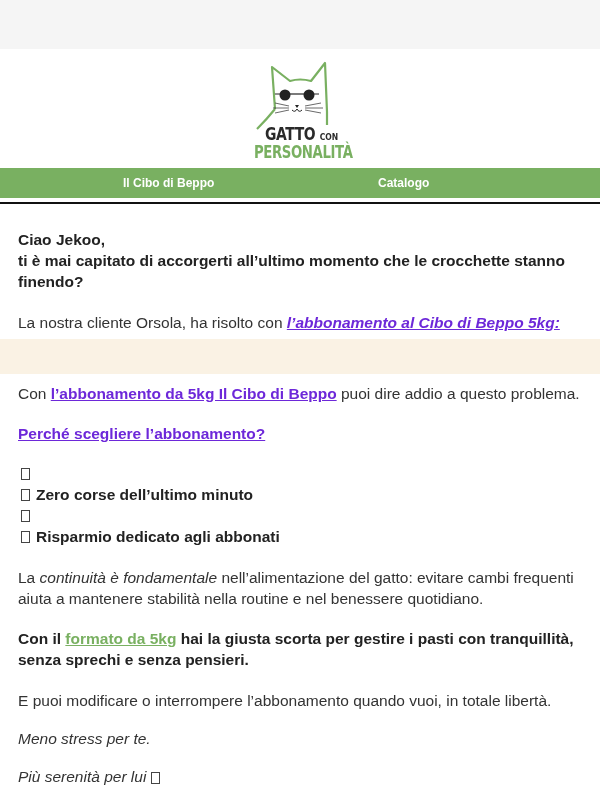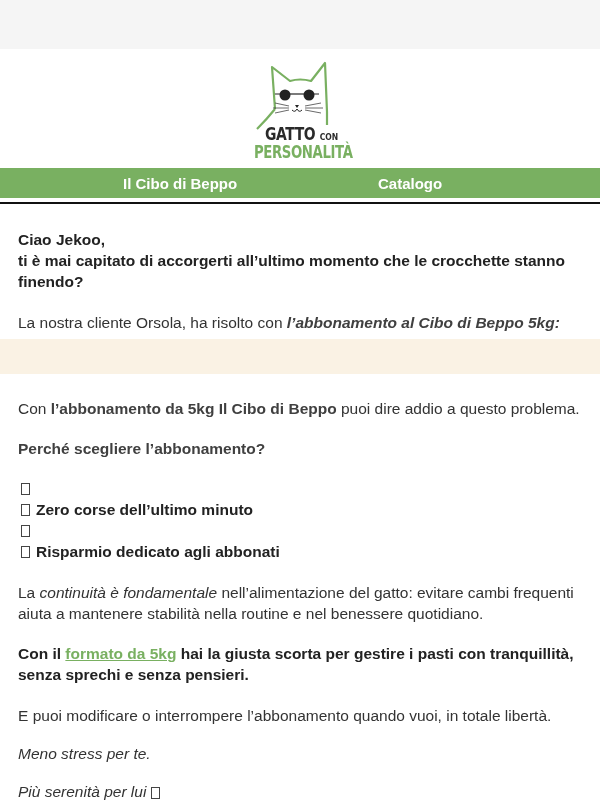--- a/index.html
+++ b/index.html
@@ -10,36 +10,36 @@
 
     .logo-wrap { height: 119px; display: flex; justify-content: center; align-items: flex-start; padding-top: 8px; background: #fff; }
     .logo { position: relative; width: 110px; height: 104px; }
     .logo svg { position: absolute; left: 0; top: 0; }
     .logo-line1 { position: absolute; left: 20px; top: 67px; display: flex; align-items: baseline; }
     .logo-gatto { font-family: "DejaVu Sans", sans-serif; font-weight: bold; font-size: 17px; color: #2a2a2a; letter-spacing: -0.5px; transform: scaleX(0.82); transform-origin: left; display: inline-block; }
     .logo-con { font-family: "DejaVu Sans", sans-serif; font-weight: bold; font-size: 9px; color: #2a2a2a; margin-left: -8px; transform: scaleX(0.85); display: inline-block; }
     .logo-line2 { position: absolute; left: 9px; top: 85px; font-family: "DejaVu Sans", sans-serif; font-weight: bold; font-size: 17px; color: #79b061; letter-spacing: -0.5px; transform: scaleX(0.78); transform-origin: left; white-space: nowrap; }
 
     .nav { height: 30px; background: #79b061; display: flex; align-items: center; }
-    .nav a { color: #ffffff; font-weight: bold; font-size: 15px; text-decoration: none; position: absolute; }
+    .nav a { color: #ffffff; font-weight: bold; font-size: 12px; text-decoration: none; position: absolute; }
     .nav { position: relative; }
     .nav-item-1 { left: 123px; }
     .nav-item-2 { left: 378px; }
     .nav-rule { height: 6px; border-bottom: 2px solid #111; }
 
     .content { padding: 0 18px; font-size: 15.5px; line-height: 21px; }
     .greeting { padding-top: 14px; font-weight: bold; color: #222; margin-top: 11px; }
     .p1 { margin-top: 20px; color: #333; }
-    a.link { color: #404040; font-weight: bold; }
+    a.link { color: #6d28d9; font-weight: bold; text-decoration: underline; }
     a.link-italic { font-style: italic; }
     a.link-normal { color: #79b061; font-weight: bold; text-decoration: underline; }
 
     .beige-band { height: 35px; background: #faf2e4; margin-top: 6px; }
 
-    .p2 { margin-top: 24px; color: #333; }
+    .p2 { margin-top: 9px; color: #333; }
     .p3 { margin-top: 19px; }
     .benefits { margin-top: 19px; list-style: none; font-weight: bold; color: #222; }
     .benefits li { display: flex; align-items: center; height: 21px; }
     .tofu { display: inline-block; width: 9px; height: 12px; border: 1px solid #444; margin: 0 6px 0 3px; vertical-align: middle; }
     .p4 { margin-top: 20px; color: #333; }
     .p5 { margin-top: 19px; font-weight: bold; color: #222; }
     .p6 { margin-top: 20px; color: #333; }
     .p7 { margin-top: 17px; font-style: italic; color: #333; }
     .p8 { margin-top: 17px; font-style: italic; color: #333; }
   </style>

